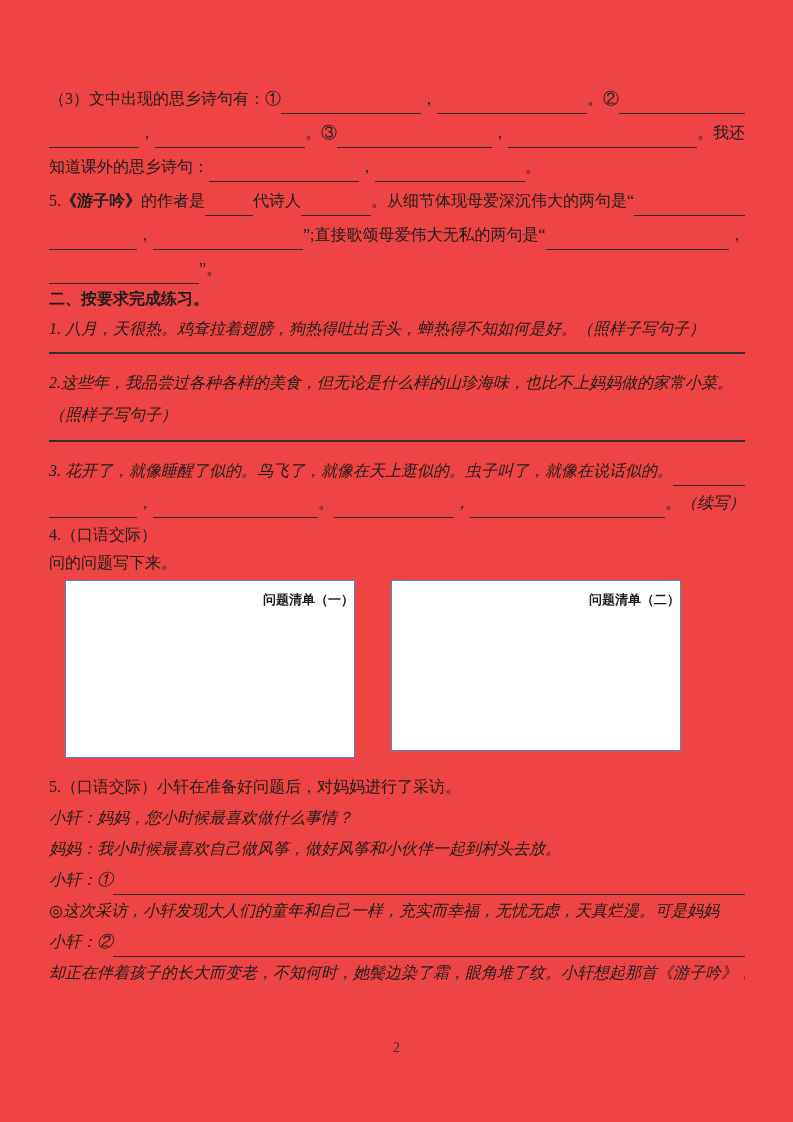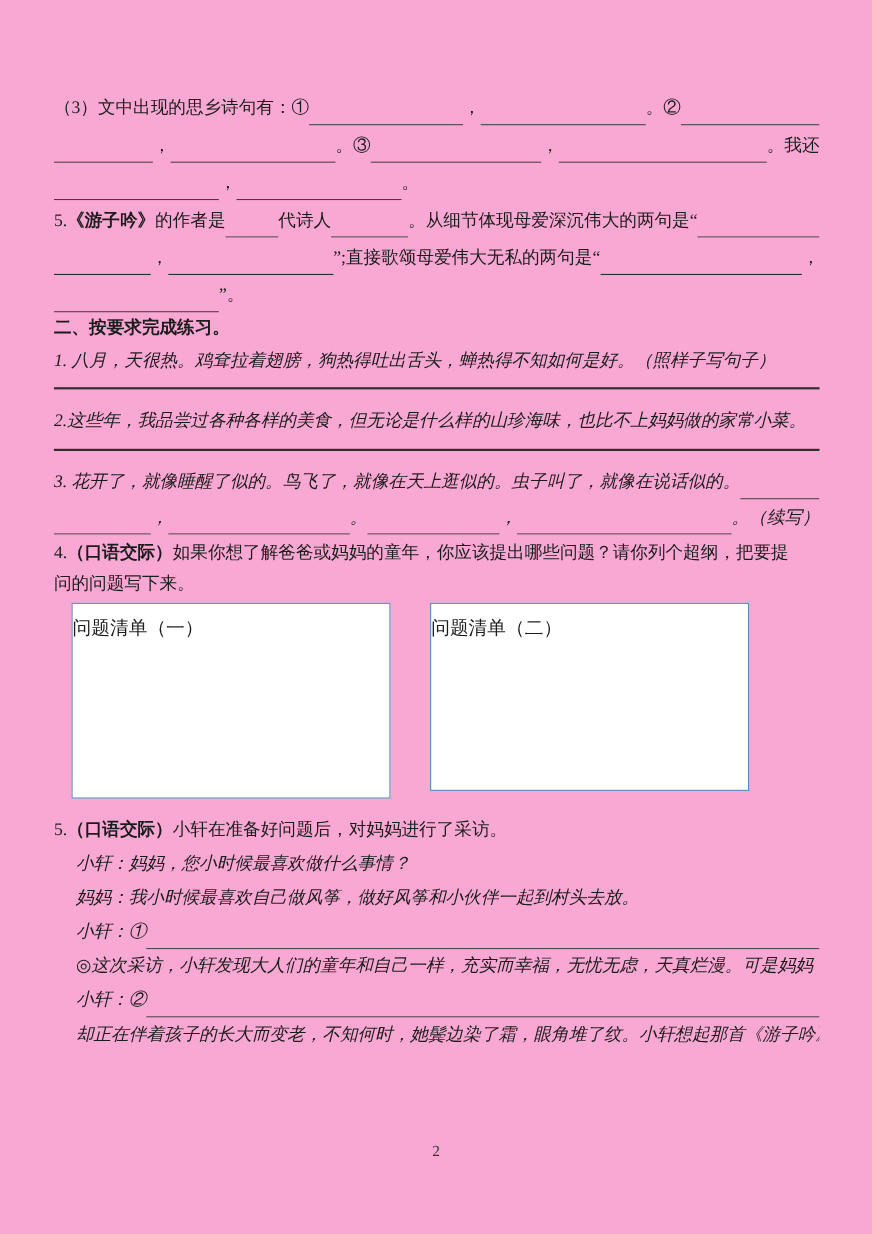--- a/index.html
+++ b/index.html
@@ -1,40 +1,40 @@
 <!DOCTYPE html>
 <html style="--box-border: #5b84b8; --ink: #1c1c1c;"><head>
 <meta charset="utf-8">
 <style>
   :root { --box-border:#5b84b8; --ink:#1c1c1c; --rule:#2e2e2e; }
   * { box-sizing:border-box; margin:0; padding:0; }
   body { background:#ffffff; }
   .page {
-    width:793px; height:1122px; background:#f9a8d4; position:relative;
+    width:793px; height:1122px; background:#ef4444; position:relative;
     font-family:"Liberation Serif","DejaVu Serif",serif;
     color:var(--ink); font-size:16px; overflow:hidden;
   }
   .content { padding:80px 48px 0 49px; width:793px; }
   .line { display:flex; align-items:flex-end; height:34px; overflow:hidden; }
   .line .t { white-space:pre; flex-shrink:0; line-height:30px; }
-  .h30 { height:30px; } .h32 { height:32px; } .h31 { height:31px;margin-left:20px; } .h28 { height:28px;text-align:center; }
+  .h30 { height:30px; } .h32 { height:32px; } .h31 { height:31px; } .h28 { height:28px;text-align:center; }
   .bl { border-bottom:1px solid var(--rule); height:24px; flex-shrink:0; }
   .bl.fill { flex-grow:1; }
   .kai { font-style:italic; }
-  .hei { font-family:"Liberation Sans","DejaVu Sans",sans-serif; font-weight:bold; font-style:normal;text-align:center; }
+  .hei { font-family:"Liberation Sans","DejaVu Sans",sans-serif; font-weight:normal; font-style:normal;text-align:center; }
   .heading { font-weight:bold; font-family:Liberation Serif, serif; }
   .rule { border-top:2px solid var(--rule); height:0; width:100%; }
   .rule-1 { margin-top:8px; margin-bottom:12px; }
   .rule-2 { margin-top:10px; margin-bottom:12px; }
   .boxes { display:flex; gap:36px; margin-left:16px; margin-top:2px; align-items:flex-start; }
   .qbox { width:290px; border:1.6px solid var(--box-border); background:#fff; }
   .qbox-1 { height:178px; }
   .qbox-2 { height:171px; }
-  .qbox-title { text-align:left; padding-top:10px; font-size:17px;
-    font-family:"Liberation Sans","DejaVu Sans",sans-serif; font-weight:normal; }
+  .qbox-title { text-align:right; padding-top:10px; font-size:13px;
+    font-family:"Liberation Sans","DejaVu Sans",sans-serif; font-weight:bold; }
   .q5intro { margin-top:12px; }
   .footer { position:absolute; left:0; right:0; top:1040px; text-align:center;
     font-size:14px; color:#333; }
 </style>
 </head>
 <body>
 
 <div class="page">
   <div class="content">
 
@@ -50,20 +50,21 @@
       <span class="bl" style="width:90px"></span>
         <span class="t">，</span>
         <span class="bl" style="width:150px"></span>
         <span class="t">。③</span>
         <span class="bl" style="width:155px"></span>
         <span class="t">，</span>
         <span class="bl fill"></span>
         <span class="t">。我还</span>
     </div>
     <div class="line">
+      <span class="t">知道课外的思乡诗句：</span>
         <span class="bl" style="width:150px"></span>
         <span class="t">，</span>
         <span class="bl" style="width:150px"></span>
         <span class="t">。</span>
     </div>
 
     <div class="line">
       <span class="t">5.</span>
         <span class="t" style="font-weight:bold">《游子吟》</span>
         <span class="t">的作者是</span>
@@ -91,41 +92,43 @@
     </div>
 
     <div class="line h30 kai">
       <span class="t">1. 八月，天很热。鸡耷拉着翅膀，狗热得吐出舌头，蝉热得不知如何是好。（照样子写句子）</span>
     </div>
     <div class="rule rule-1"></div>
 
     <div class="line h32 kai">
       <span class="t">2.这些年，我品尝过各种各样的美食，但无论是什么样的山珍海味，也比不上妈妈做的家常小菜。</span>
     </div>
+    <div class="line h32 kai">
+      <span class="t">（照样子写句子）</span>
+    </div>
     <div class="rule rule-2"></div>
 
     <div class="line h32 kai">
       <span class="t">3. 花开了，就像睡醒了似的。鸟飞了，就像在天上逛似的。虫子叫了，就像在说话似的。</span>
         <span class="bl fill"></span>
     </div>
     <div class="line h32 kai">
       <span class="bl" style="width:88px"></span>
         <span class="t">，</span>
         <span class="bl" style="width:165px"></span>
         <span class="t">。</span>
         <span class="bl" style="width:120px"></span>
         <span class="t">，</span>
         <span class="bl fill"></span>
         <span class="t">。（续写）</span>
     </div>
 
     <div class="line h32">
       <span class="t">4.</span>
         <span class="t hei">（口语交际）</span>
-        <span class="t">如果你想了解爸爸或妈妈的童年，你应该提出哪些问题？请你列个超纲，把要提</span>
     </div>
     <div class="line h28">
       <span class="t">问的问题写下来。</span>
     </div>
 
     <div class="boxes">
       <div class="qbox qbox-1">
         <div class="qbox-title">问题清单（一）</div>
       </div>
       <div class="qbox qbox-2">

